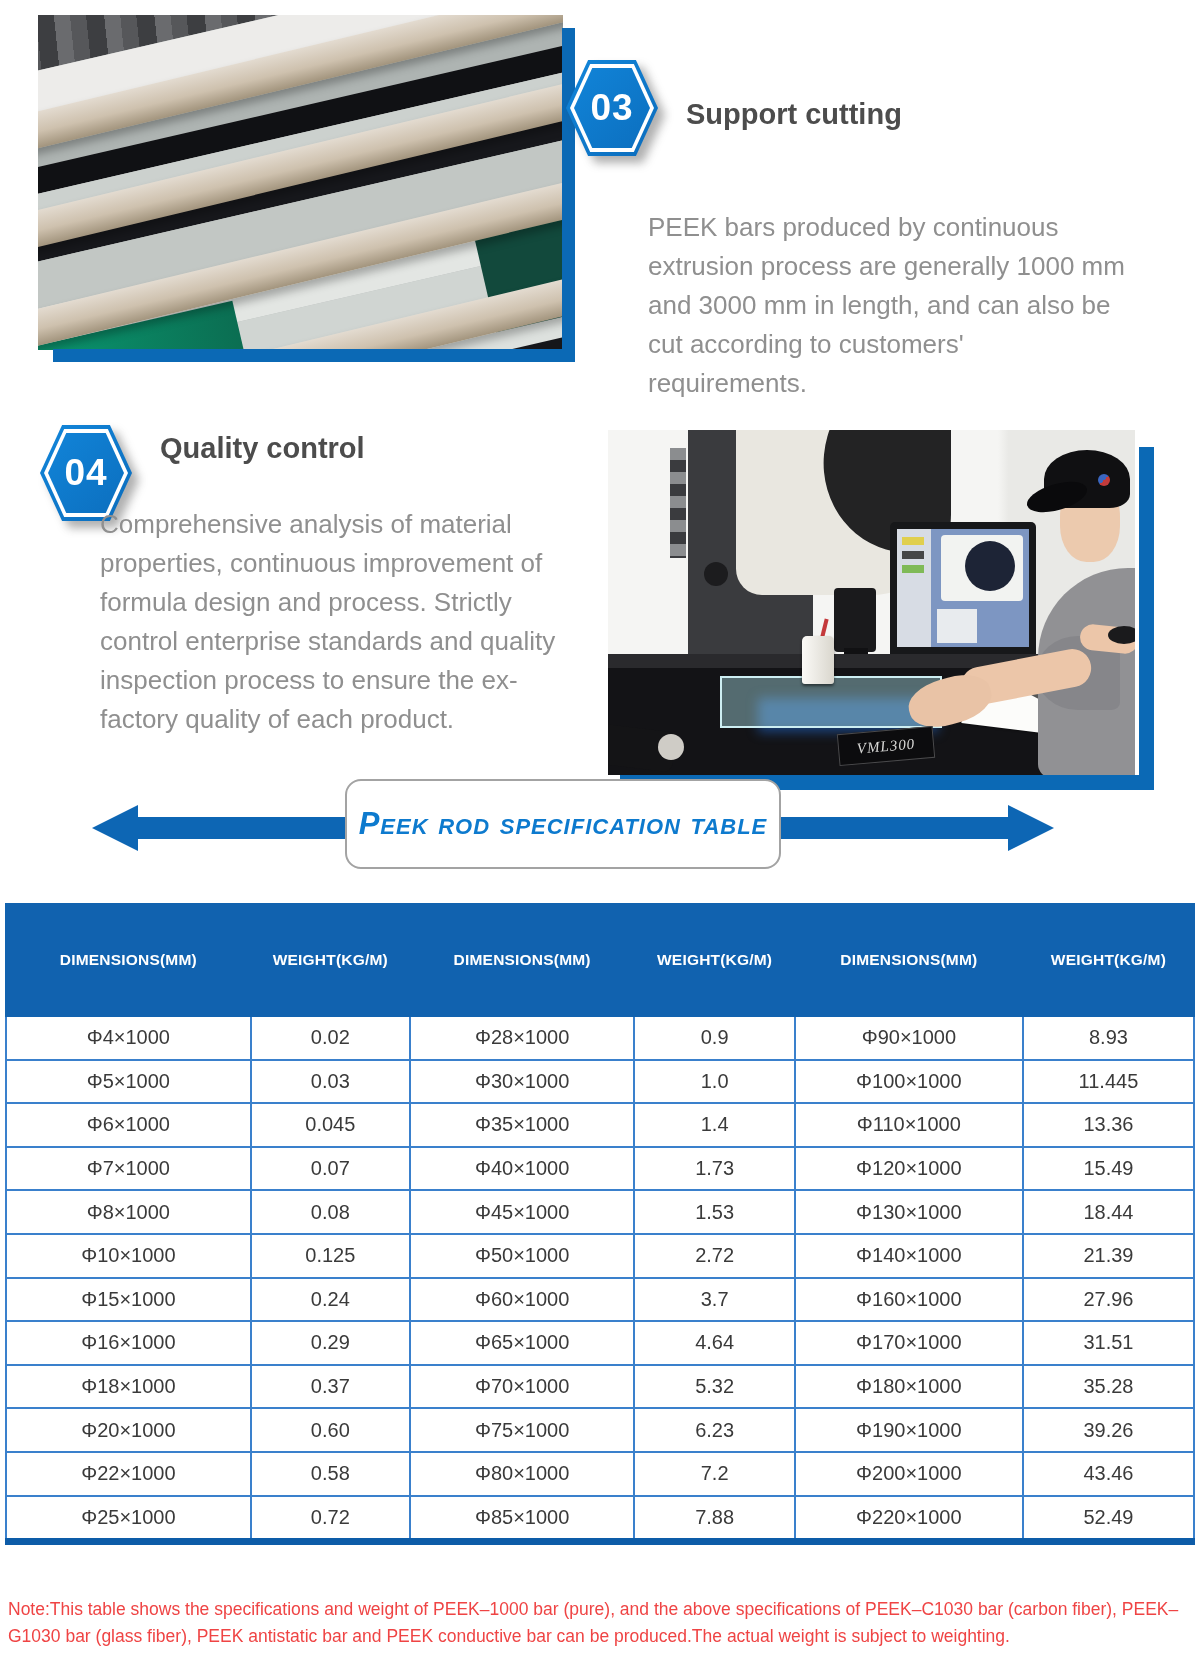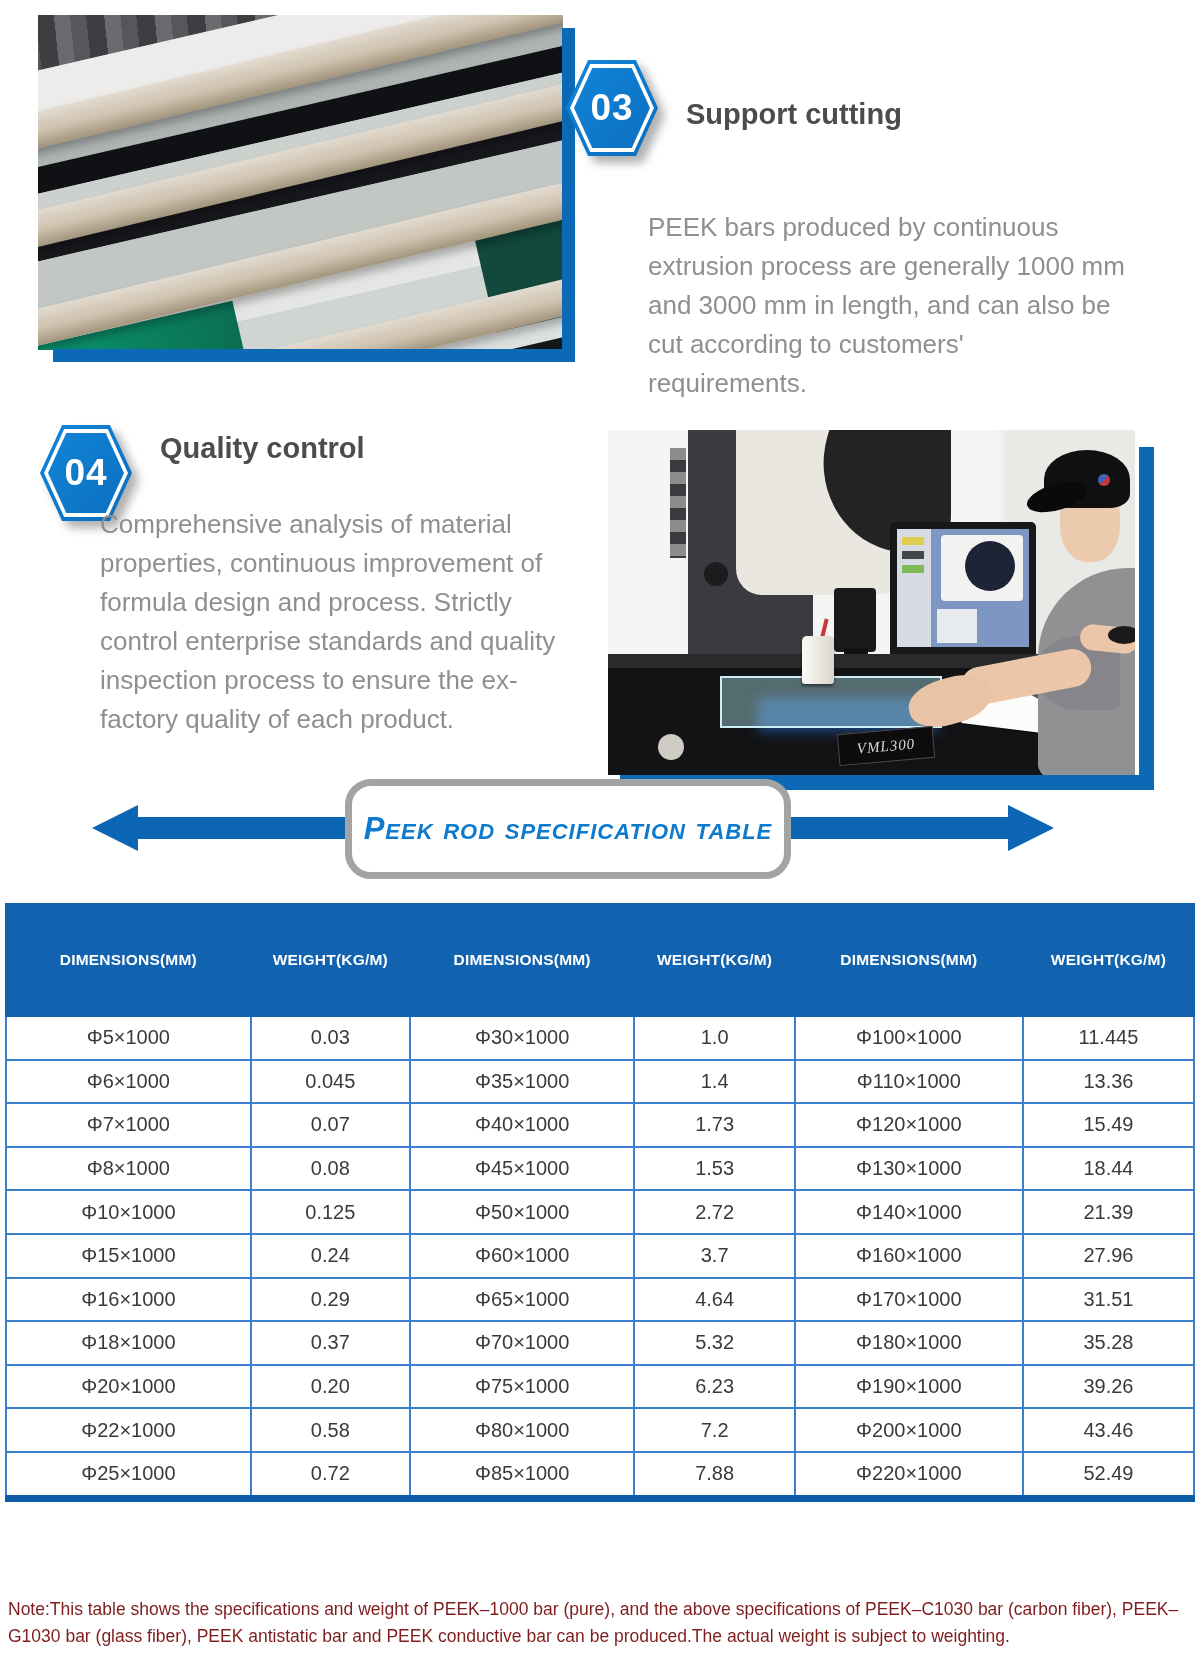--- a/index.html
+++ b/index.html
@@ -34,37 +34,37 @@
   .hex-num{position:relative;color:#fff;font-size:37px;font-weight:bold;letter-spacing:1px;}
 
   .step-title{position:absolute;font-size:29px;font-weight:bold;color:#4c4c4c;}
   .step-body{position:absolute;font-size:26px;line-height:39px;color:#8f8f8f;}
 
   
   .arrow-shaft{position:absolute;height:22px;background:#0d66b4;}
   .arrow-head{position:absolute;width:46px;height:46px;background:#0d66b4;}
   .arrow-head.left{clip-path:polygon(100% 0,0 50%,100% 100%);}
   .arrow-head.right{clip-path:polygon(0 0,100% 50%,0 100%);}
-  .banner-box{position:absolute;background:#fff;border:7px solid #a3a3a3;border-radius:26px;
+  .banner-box{position:absolute;background:#fff;border:2px solid #a3a3a3;border-radius:16px;
               display:flex;align-items:center;justify-content:center;}
   .banner-label{font-style:italic;font-variant:small-caps;font-weight:600;font-size:31px;
                 color:#0d7ace;letter-spacing:1px;}
 
   
   table.spec{position:absolute;left:5px;top:903px;width:1190px;border-collapse:collapse;
              border:2px solid #3a80cc;border-bottom:7px solid #0d5ca8;table-layout:fixed;}
   table.spec th{background:#1162af;color:#fff;font-size:15.5px;font-weight:bold;height:108px;
                 vertical-align:middle;text-align:center;border:2px solid #1162af;letter-spacing:.2px;}
   table.spec td{border:2px solid #3a80cc;text-align:center;height:39.6px;font-size:20px;color:#3a3a3a;
                 background:#fff;}
   col.cd1{width:20.6%;} col.cw1{width:13.4%;} col.cd2{width:18.9%;}
   col.cw2{width:13.5%;} col.cd3{width:19.2%;} col.cw3{width:14.4%;}
 
   .note{position:absolute;left:8px;top:1596px;width:1186px;font-size:17.5px;line-height:27px;
-        color:#7f1d1d;}
+        color:#ef4444;}
 </style>
 </head>
 <body>
 
 <div class="page">
 
   <div class="photo" style="left:38px;top:15px;width:525px;height:335px;">
     <div class="p1-rot">
       <div class="band" style="height:92px;background:repeating-linear-gradient(97deg,#56575a 0 16px,#3d3e41 16px 34px,#6a6b6e 34px 50px);"></div>
       <div class="band" style="height:56px;background:#edecea;border-bottom:6px solid #d0cfc9;"></div>
@@ -197,20 +197,28 @@
           <th>DIMENSIONS(MM)</th>
           <th>WEIGHT(KG/M)</th>
           <th>DIMENSIONS(MM)</th>
           <th>WEIGHT(KG/M)</th>
           <th>DIMENSIONS(MM)</th>
           <th>WEIGHT(KG/M)</th>
         </tr>
       </thead>
     <tbody id="spec-body">
         <tr>
+          <td>Φ4×1000</td>
+          <td>0.02</td>
+          <td>Φ28×1000</td>
+          <td>0.9</td>
+          <td>Φ90×1000</td>
+          <td>8.93</td>
+        </tr>
+        <tr>
           <td>Φ5×1000</td>
           <td>0.03</td>
           <td>Φ30×1000</td>
           <td>1.0</td>
           <td>Φ100×1000</td>
           <td>11.445</td>
         </tr>
         <tr>
           <td>Φ6×1000</td>
           <td>0.045</td>
@@ -262,21 +270,21 @@
         <tr>
           <td>Φ18×1000</td>
           <td>0.37</td>
           <td>Φ70×1000</td>
           <td>5.32</td>
           <td>Φ180×1000</td>
           <td>35.28</td>
         </tr>
         <tr>
           <td>Φ20×1000</td>
-          <td>0.20</td>
+          <td>0.60</td>
           <td>Φ75×1000</td>
           <td>6.23</td>
           <td>Φ190×1000</td>
           <td>39.26</td>
         </tr>
         <tr>
           <td>Φ22×1000</td>
           <td>0.58</td>
           <td>Φ80×1000</td>
           <td>7.2</td>

